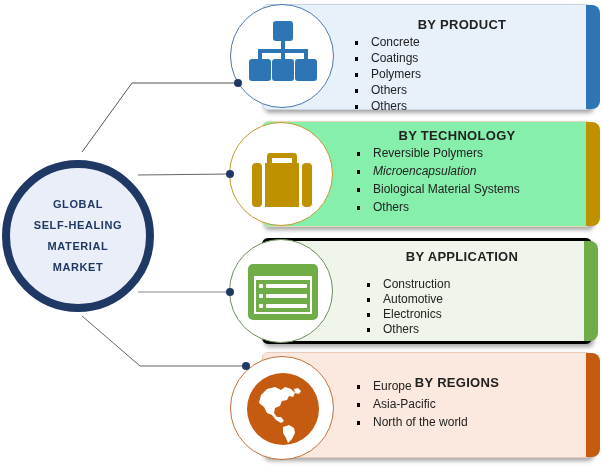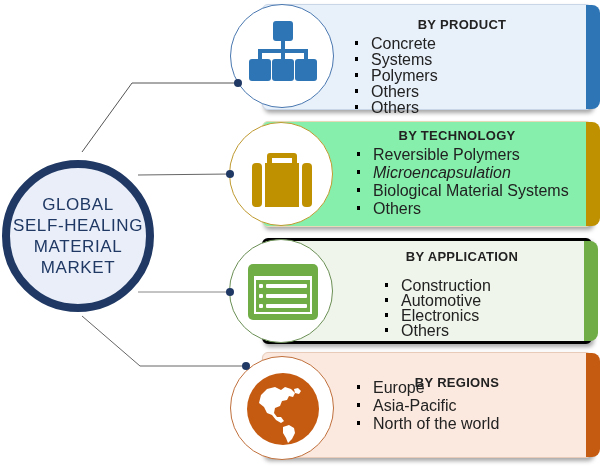--- a/index.html
+++ b/index.html
@@ -5,31 +5,31 @@
   html, body { margin:0; padding:0; background:#ffffff; }
   body { width:602px; height:467px; position:relative; overflow:hidden;
          font-family:"Liberation Sans", sans-serif; }
   #stage { position:absolute; left:0; top:0; width:602px; height:467px; }
   .connectors { position:absolute; left:0; top:0; width:602px; height:467px; }
 
   .hub { position:absolute; left:2px; top:160px; width:152px; height:152px;
          border-radius:50%; background:#e9eef8; border:8px solid #1f3864;
          box-sizing:border-box; display:flex; align-items:center; justify-content:center;
          text-align:center; }
-  .hub-title { color:#1f3864; font-size:17px; line-height:21px; letter-spacing:0.6px;
-               font-weight:normal; white-space:pre-line; }
+  .hub-title { color:#1f3864; font-size:11px; line-height:21px; letter-spacing:0.6px;
+               font-weight:bold; white-space:pre-line; }
 
   .card { position:absolute; left:262px; width:330px; border-radius:6px;
           box-shadow:2px 3px 4px rgba(0,0,0,0.35); box-sizing:border-box; }
   .card-edge { position:absolute; right:-9px; top:0; bottom:0; width:14px;
                border-radius:0 8px 8px 0; }
   .card-title { position:absolute; left:0; right:0; text-align:center;
                 font-weight:bold; font-size:13px; color:#222; letter-spacing:0.3px; }
   .card-list { position:absolute; margin:0; padding:0; list-style:none; }
-  .card-list li { font-size:16px; color:#222; position:relative; padding-left:18px;
+  .card-list li { font-size:12px; color:#222; position:relative; padding-left:18px;
                   white-space:nowrap; }
   .card-list li::before { content:""; position:absolute; left:2px; top:6px;
                           width:3px; height:4px; background:#000; }
 
   .icon-ring { position:absolute; width:104px; height:104px; border-radius:50%;
                background:#ffffff; box-sizing:border-box; z-index:2; }
   .icon-ring svg { position:absolute; left:0; top:0; width:104px; height:104px; }
   .dot { position:absolute; width:8px; height:8px; border-radius:50%; background:#1f3864; z-index:3; }
 </style>
 </head>
@@ -49,21 +49,21 @@
 SELF-HEALING
 MATERIAL
 MARKET</div>
   </div>
 
   <div class="card" style="top:4px;height:106px;background:#e8f0fa;border:1px solid #c9d6e8;">
     <div class="card-edge" style="background:#2e75b6;"></div>
     <div class="card-title" style="top:12px;left:70px;">BY PRODUCT</div>
     <ul class="card-list" style="left:90px;top:30px;">
       <li style="height:16px;">Concrete</li>
-      <li style="height:16px;">Systems</li>
+      <li style="height:16px;">Coatings</li>
       <li style="height:16px;">Polymers</li>
       <li style="height:16px;">Others</li>
       <li style="height:16px;">Others</li>
     </ul>
   </div>
   <div class="icon-ring" style="left:230px;top:4px;border:1px solid #4a78b0;">
     <svg viewBox="0 0 104 104">
       <rect x="42" y="16" width="20" height="20" rx="3" fill="#2e75b6"></rect>
       <rect x="50" y="36" width="4" height="10" fill="#2e75b6"></rect>
       <rect x="27" y="44" width="50" height="4" fill="#2e75b6"></rect>
@@ -93,21 +93,21 @@
       <rect x="22" y="40" width="10" height="44" rx="4" fill="#bf9000"></rect>
       <rect x="35" y="40" width="34" height="44" fill="#bf9000"></rect>
       <rect x="72" y="40" width="10" height="44" rx="4" fill="#bf9000"></rect>
     </svg>
   </div>
   <div class="dot" style="left:226px;top:170px;"></div>
 
   <div class="card" style="top:238px;height:106px;background:#eff5ea;border:3px solid #000000;">
     <div class="card-title" style="top:8px;left:70px;">BY APPLICATION</div>
     <div class="card-edge" style="background:#70ad47;"></div>
-    <ul class="card-list" style="left:118px;top:36px;">
+    <ul class="card-list" style="left:100px;top:36px;">
       <li style="height:15px;">Construction</li>
       <li style="height:15px;">Automotive</li>
       <li style="height:15px;">Electronics</li>
       <li style="height:15px;">Others</li>
     </ul>
   </div>
   <div class="icon-ring" style="left:229px;top:239px;border:1px solid #6b8f55;">
     <svg viewBox="0 0 104 104">
       <rect x="18" y="24" width="70" height="56" rx="5" fill="#70ad47"></rect>
       <rect x="24" y="36" width="58" height="38" fill="#ffffff"></rect>

